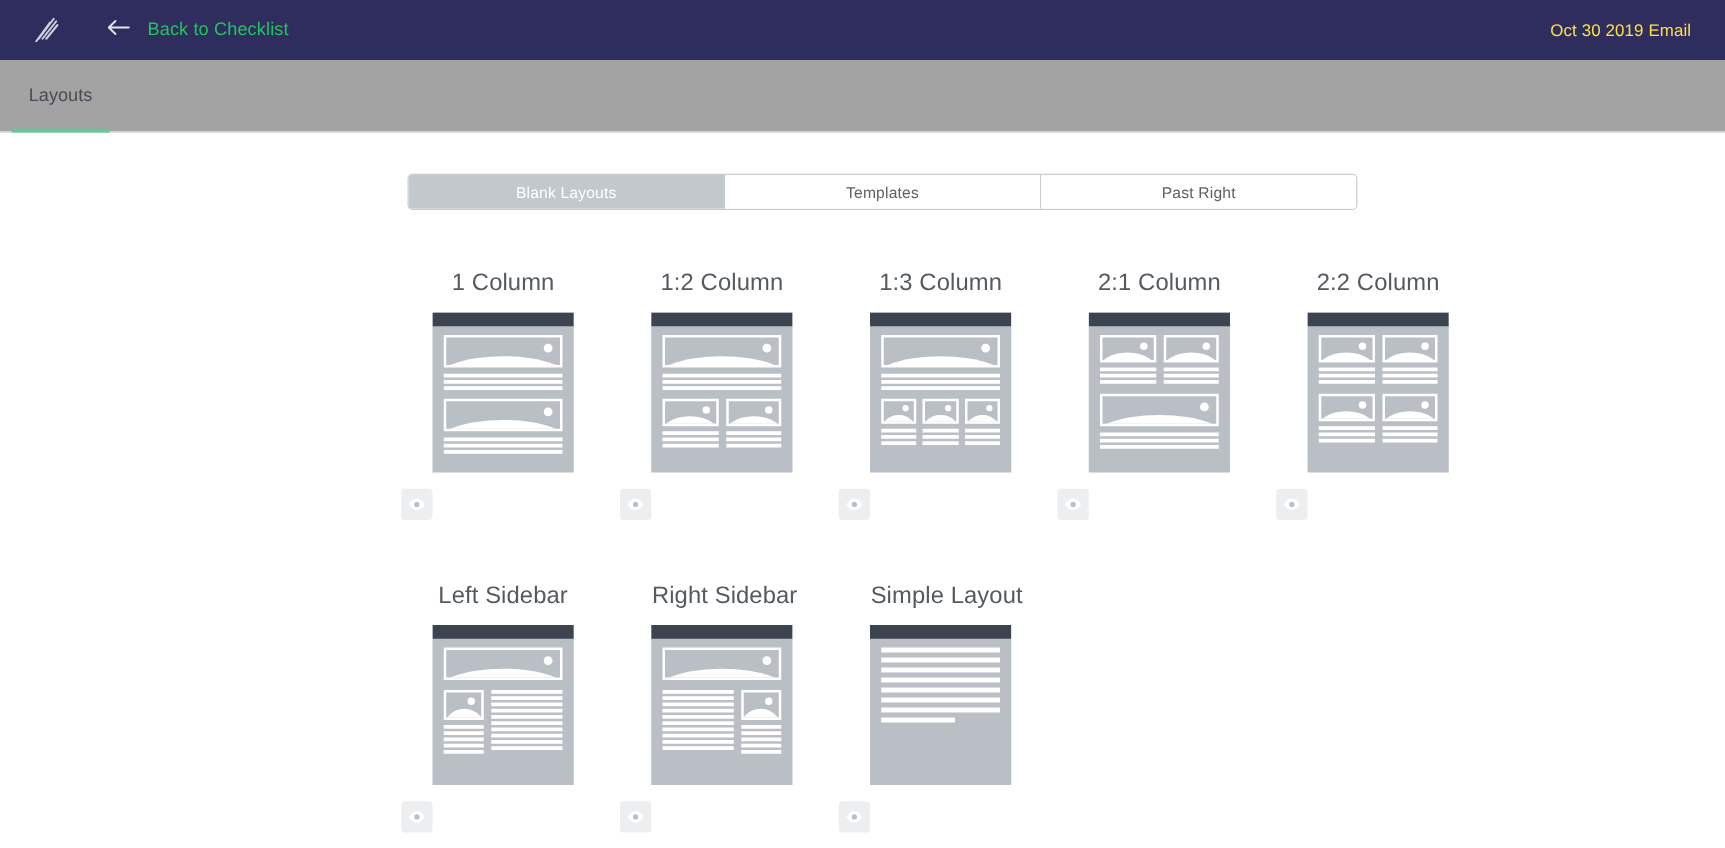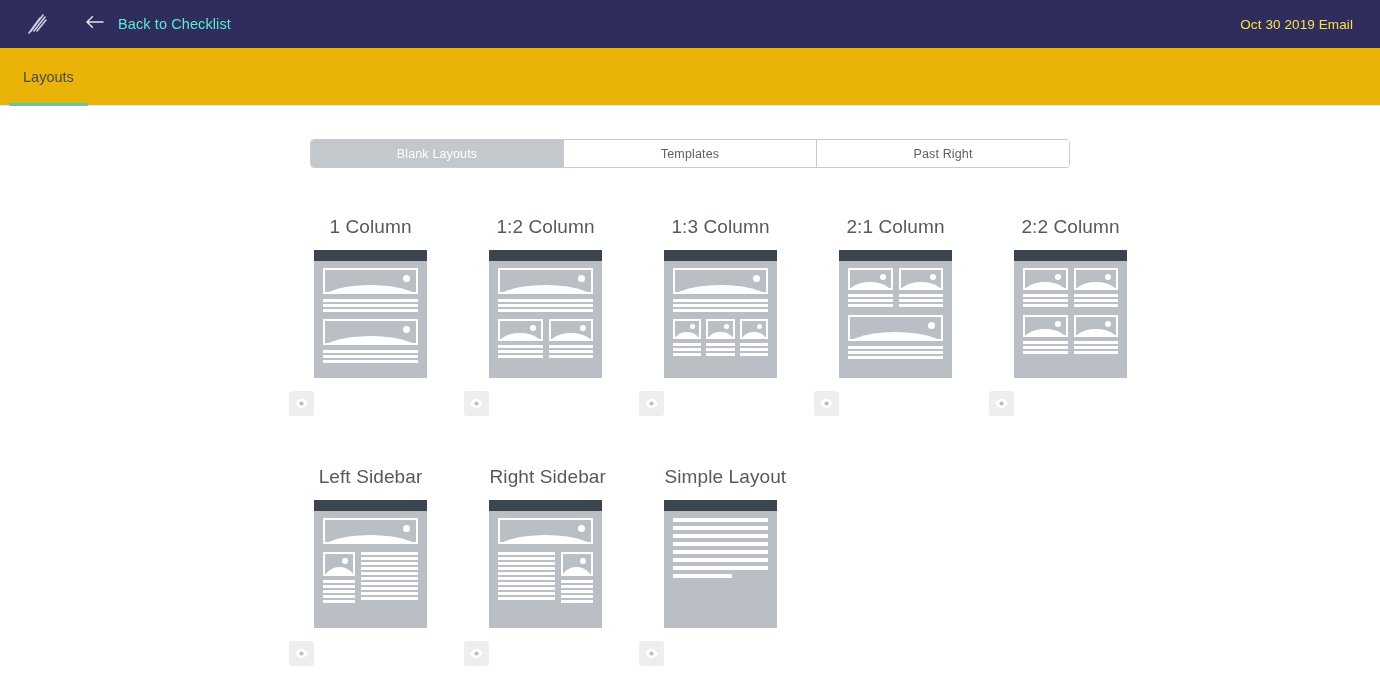--- a/index.html
+++ b/index.html
@@ -26,39 +26,39 @@
   }
   .back-link {
     display: flex;
     align-items: center;
     gap: 13px;
     margin-left: 34px;
     cursor: pointer;
   }
   .back-arrow { display: block; }
   .back-text {
-    color: #5eead4;
+    color: #22c55e;
     font-size: 14.5px;
     letter-spacing: .1px;
   }
   .topbar-right {
     margin-left: auto;
     color: #fde047;
     font-size: 13.5px;
     letter-spacing: .1px;
   }
 
   
   .tabstrip {
     height: 58px;
     border-bottom: 1px solid #e3e5e7;
     display: flex;
     align-items: stretch;
     padding-left: 9px;
-    background: #eab308;
+    background: #a3a3a3;
   }
   .tab {
     display: flex;
     align-items: center;
     justify-content: center;
     padding: 0 14px;
     font-size: 14.5px;
     color: #4a4a55;
     cursor: pointer;
     position: relative;
@@ -73,20 +73,21 @@
     border-radius: 2px;
   }
   .tab-gap1 { width: 44px; }
   .tab-gap2 { width: 46px; }
 
   
   .content {
     padding-top: 33px;
     height: calc(678px - 48px - 58px);
     overflow: hidden;
+    padding-left: 32px;
   }
 
   
   .segment {
     width: 760px;
     margin: 0 auto;
     height: 29px;
     display: flex;
     border: 1px solid #c8ccd0;
     border-radius: 4px;

